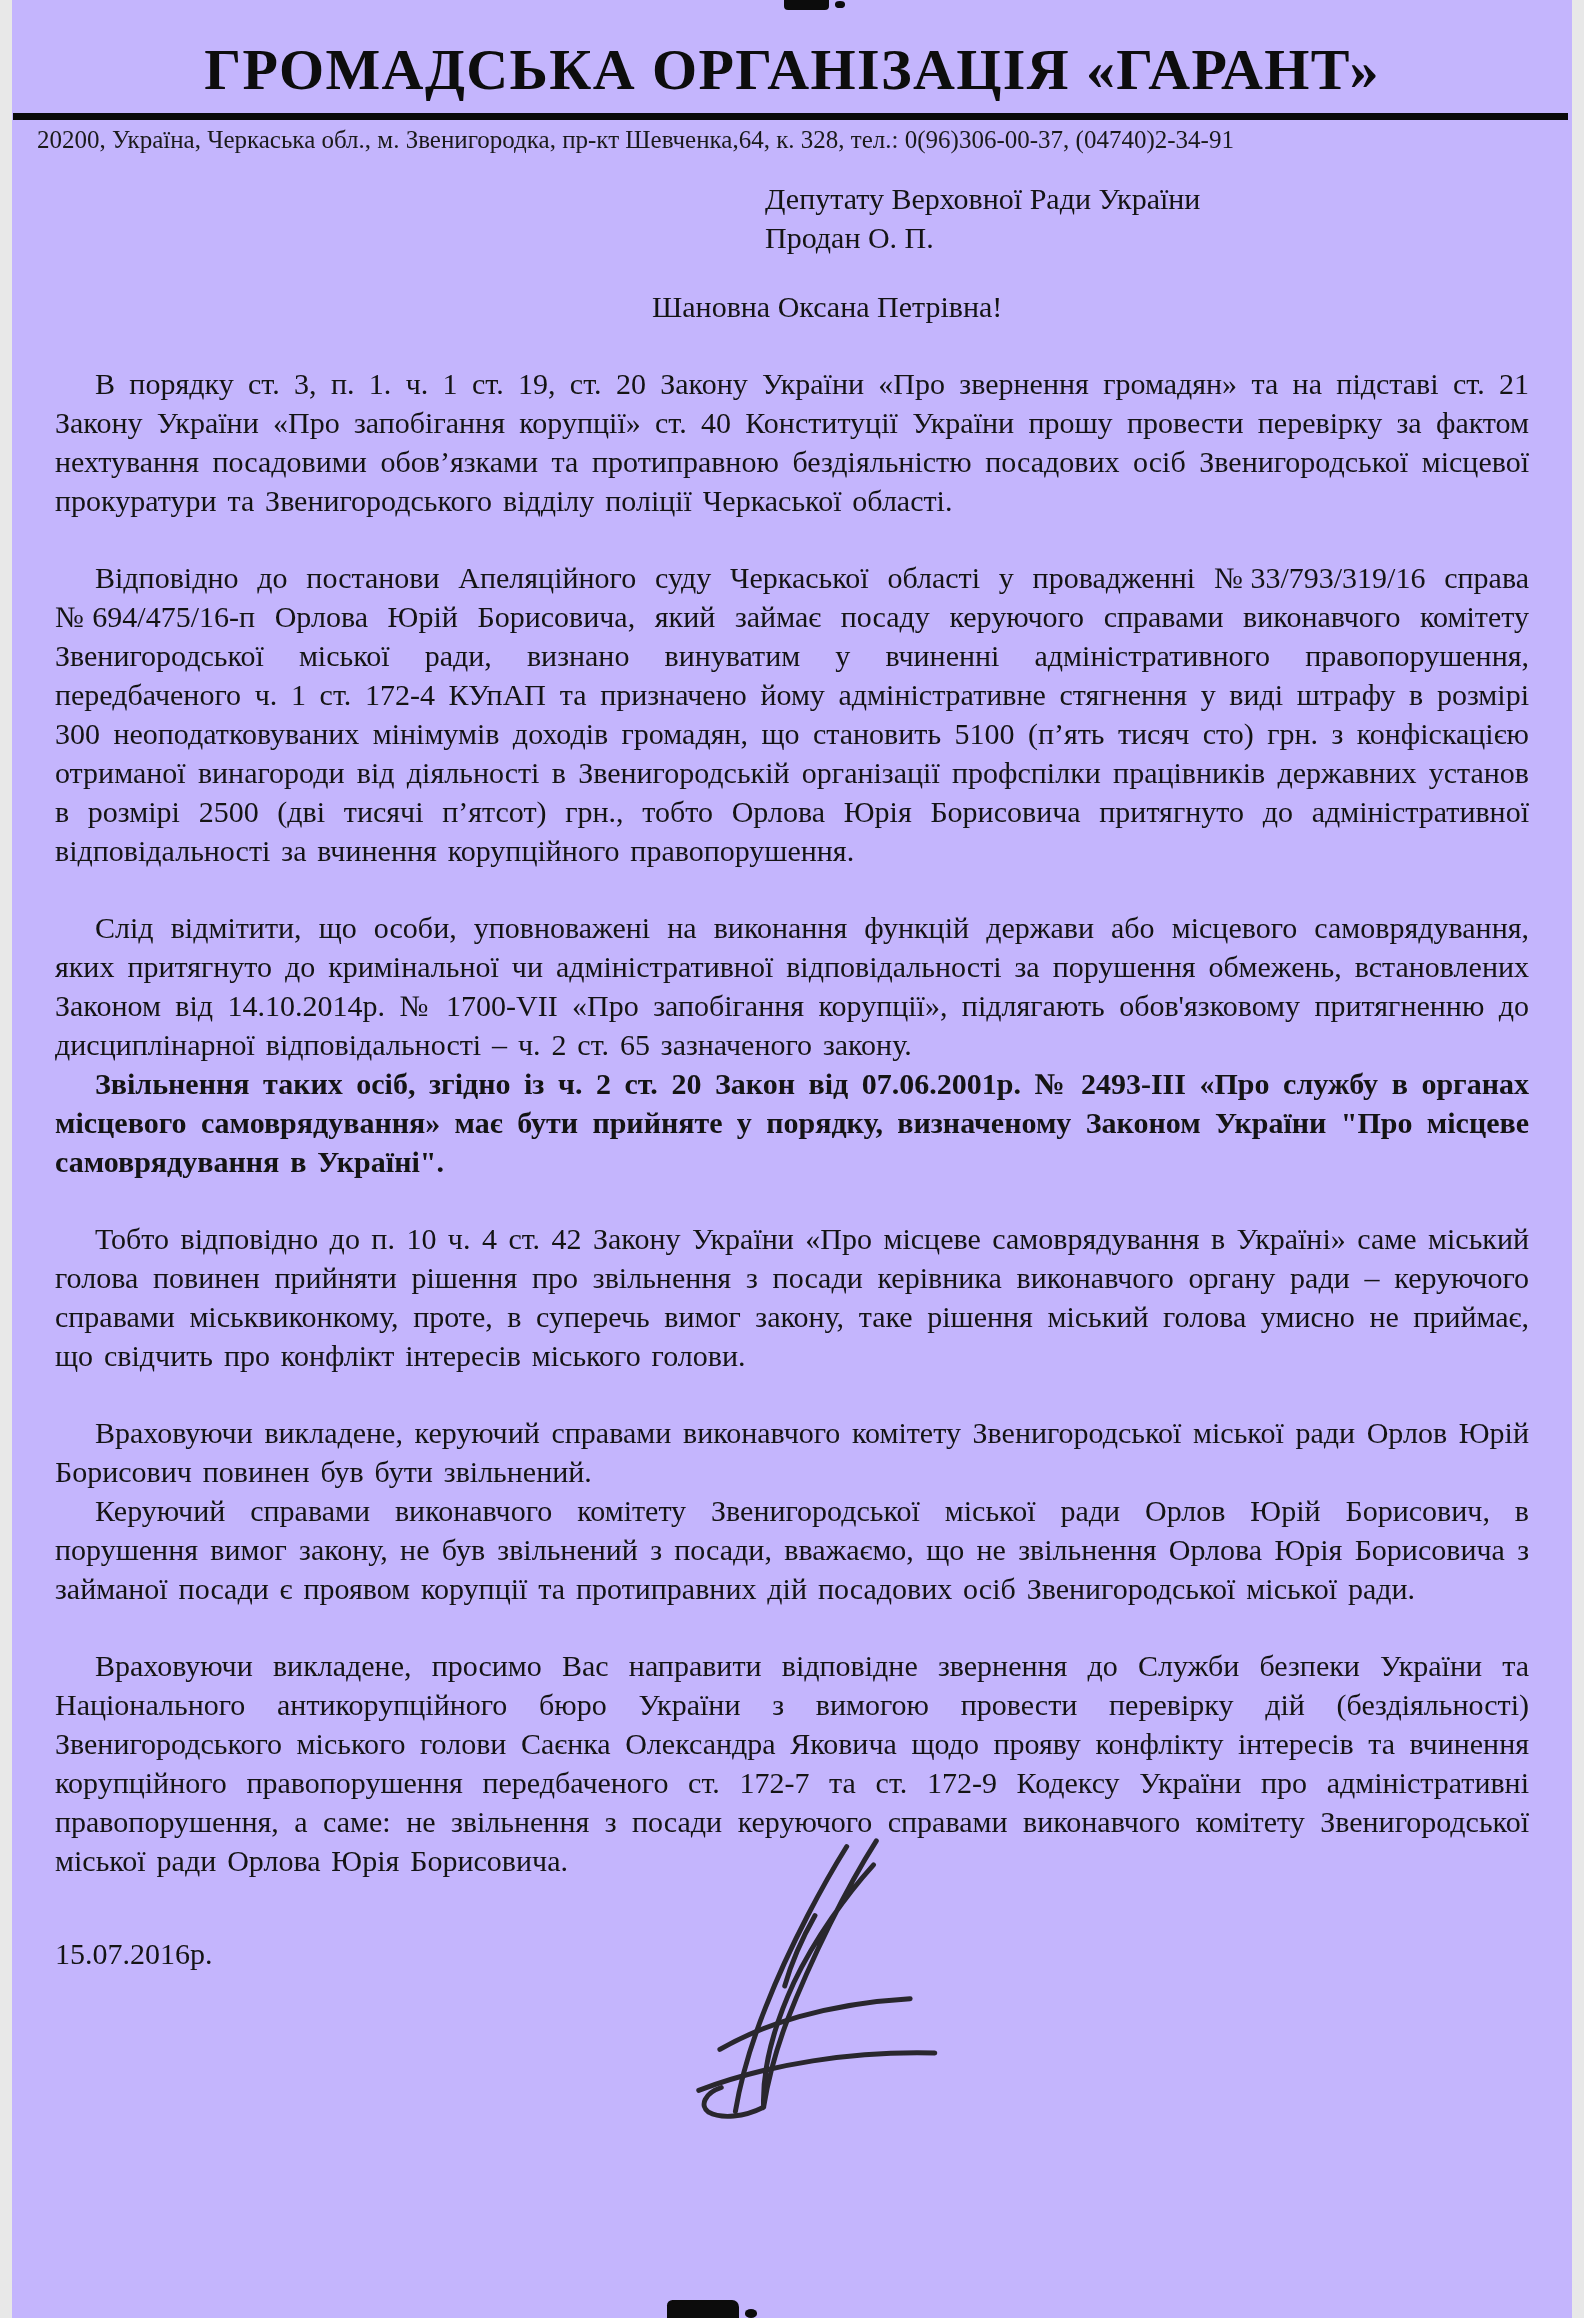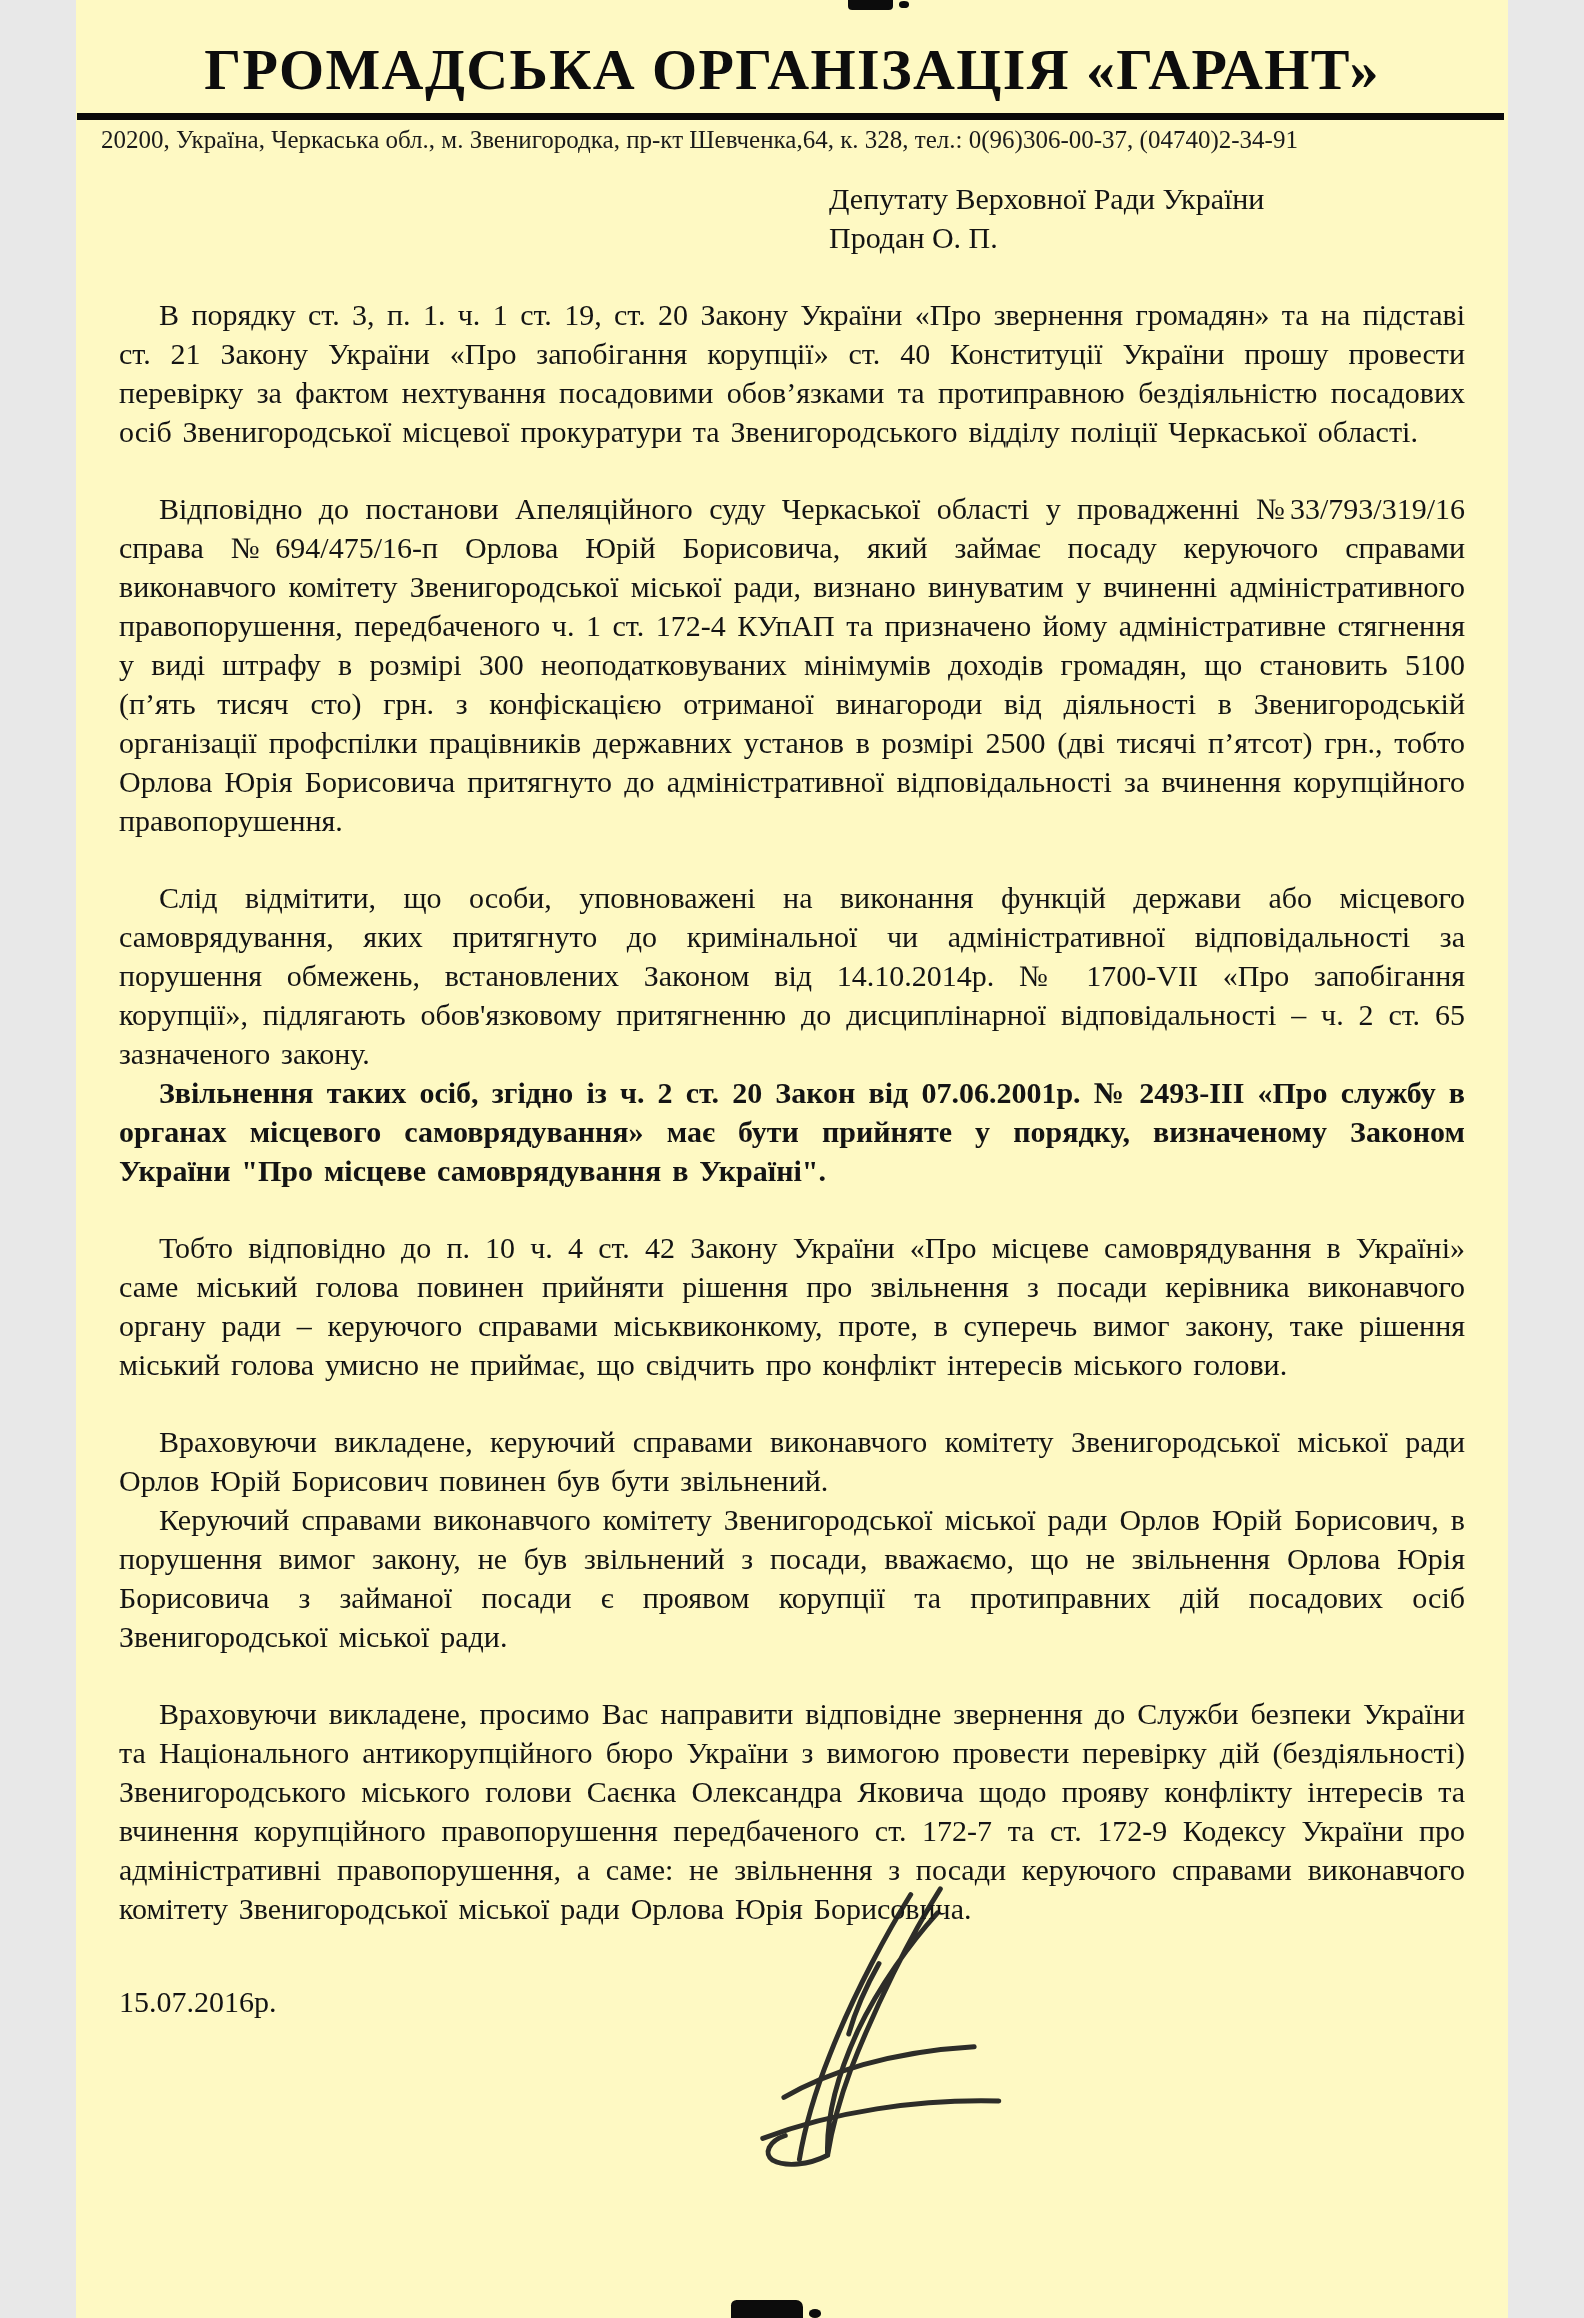--- a/index.html
+++ b/index.html
@@ -1,22 +1,22 @@
 <!DOCTYPE html>
 <html style="font-size:11px"><head>
 <meta charset="utf-8">
 <style>
   * { margin:0; padding:0; box-sizing:border-box; }
   html,body { background:#e8e8e8; }
   body { font-family:"Liberation Serif","DejaVu Serif",serif; }
   .page {
     position:relative;
-    width:1432px; height:2319px;
+    width:1560px; height:2319px;
     margin:0 auto;
-    background:#fef9c3;
+    background:#c4b5fd;
     color:#141414;
     overflow:hidden;
   }
   
   .org-title {
     padding-top:36px;
     text-align:center;
     font-size:58px;
     font-weight:bold;
     letter-spacing:1.4px;
@@ -82,20 +82,21 @@
     <div class="org-address">20200, Україна, Черкаська обл., м. Звенигородка, пр-кт Шевченка,64, к. 328, тел.: 0(96)306-00-37, (04740)2-34-91</div>
   </header>
 
   <main class="content">
 
     <div class="recipient">
       <div>Депутату Верховної Ради України</div>
       <div>Продан  О. П.</div>
     </div>
 
+    <div class="salutation">Шановна Оксана Петрівна!</div>
 
     <p class="para gap">В порядку ст. 3, п. 1. ч. 1 ст. 19, ст. 20 Закону України «Про звернення громадян» та на підставі ст. 21 Закону України «Про запобігання корупції» ст. 40 Конституції України прошу провести перевірку за фактом нехтування посадовими обов’язками та протиправною бездіяльністю посадових осіб Звенигородської місцевої прокуратури та Звенигородського відділу поліції Черкаської області.</p>
 
     <p class="para gap">Відповідно до постанови Апеляційного суду Черкаської області у провадженні №33/793/319/16 справа №694/475/16-п Орлова Юрій Борисовича, який займає посаду керуючого справами виконавчого комітету Звенигородської міської ради, визнано винуватим у вчиненні адміністративного правопорушення, передбаченого ч. 1 ст. 172-4 КУпАП та призначено йому адміністративне стягнення у виді штрафу в розмірі 300 неоподатковуваних мінімумів доходів громадян, що становить 5100 (п’ять тисяч сто) грн. з конфіскацією отриманої винагороди від діяльності в Звенигородській організації профспілки працівників державних установ в розмірі 2500 (дві тисячі п’ятсот) грн., тобто Орлова Юрія Борисовича притягнуто до адміністративної відповідальності за вчинення корупційного правопорушення.</p>
 
     <p class="para gap">Слід відмітити, що особи, уповноважені на виконання функцій держави або місцевого самоврядування, яких притягнуто до кримінальної чи адміністративної відповідальності за порушення обмежень, встановлених Законом  від 14.10.2014р.  № 1700-VII «Про запобігання корупції», підлягають обов'язковому притягненню до дисциплінарної відповідальності – ч. 2 ст. 65 зазначеного закону.</p>
     <p class="para bold">Звільнення таких осіб, згідно із ч. 2 ст. 20 Закон від 07.06.2001р.  № 2493-III «Про службу в органах місцевого самоврядування» має бути прийняте у порядку, визначеному Законом України "Про місцеве самоврядування в Україні".</p>
 
     <p class="para gap">Тобто відповідно до п. 10 ч. 4 ст. 42 Закону України «Про місцеве самоврядування в Україні» саме міський голова повинен прийняти рішення про звільнення з посади керівника виконавчого органу ради – керуючого справами міськвиконкому, проте, в суперечь вимог закону, таке рішення міський голова умисно не приймає, що свідчить про конфлікт інтересів міського голови.</p>
 

